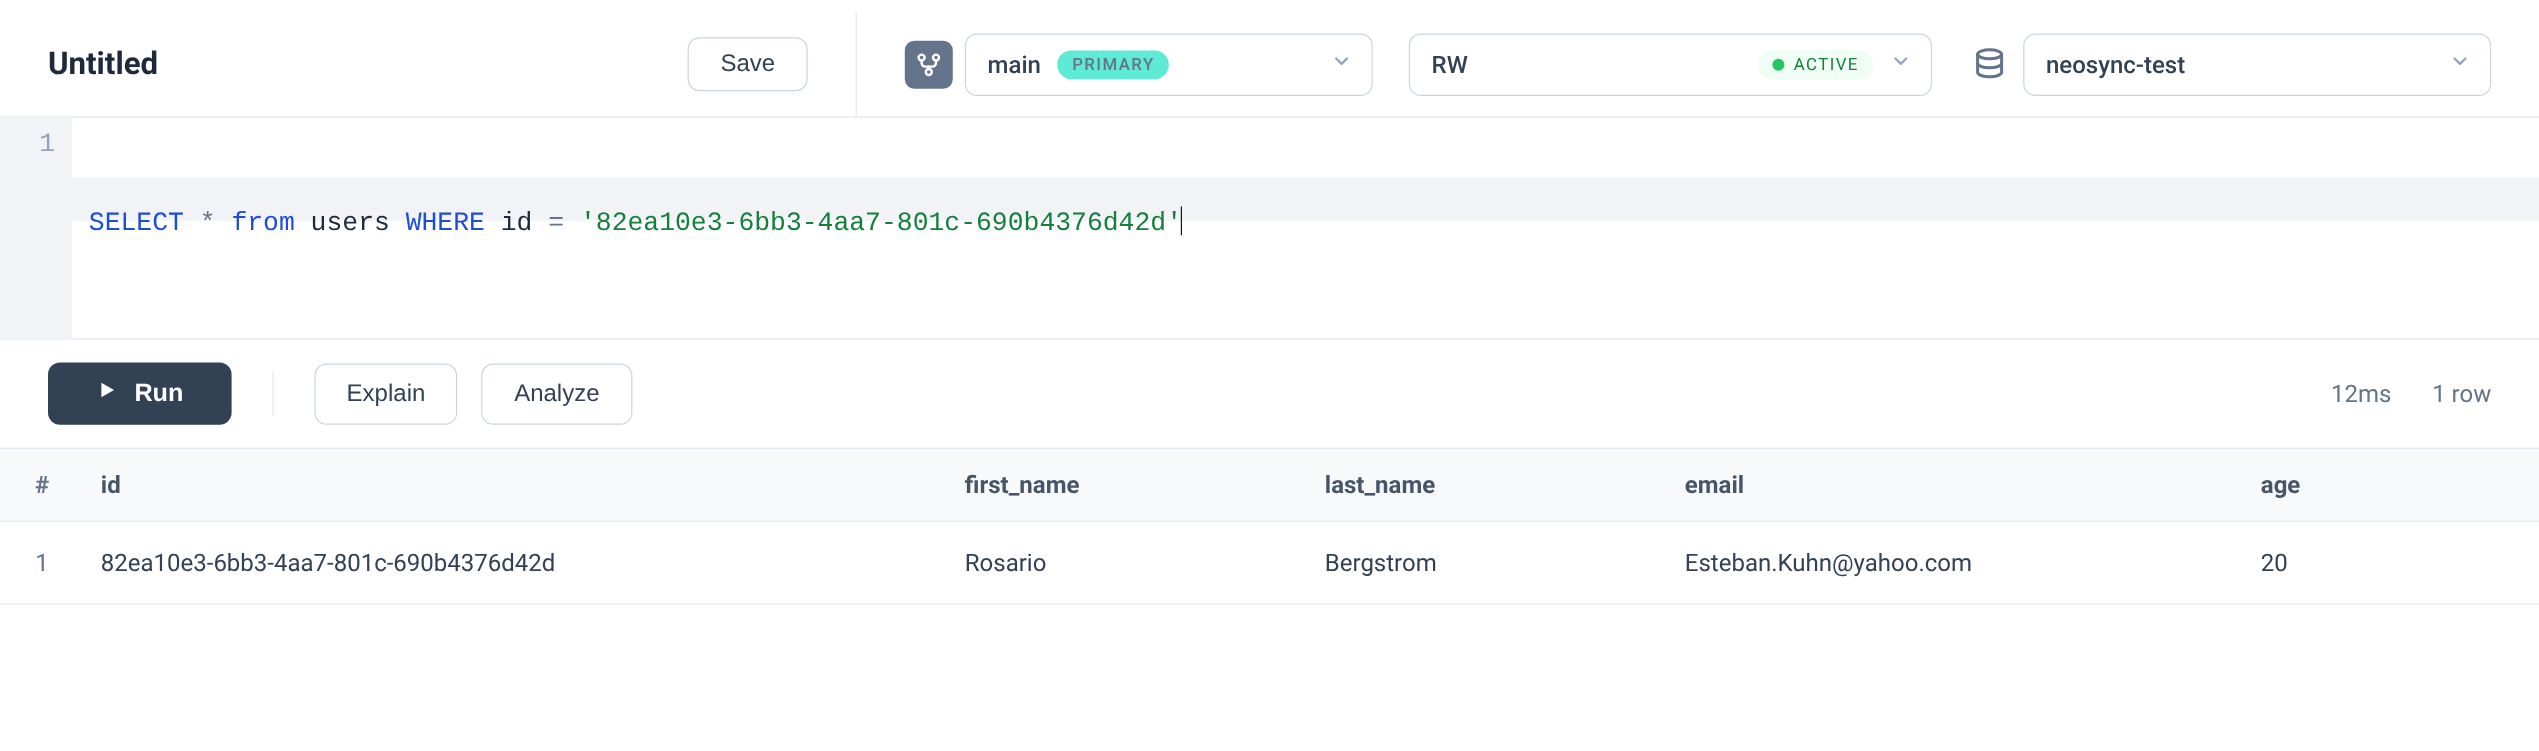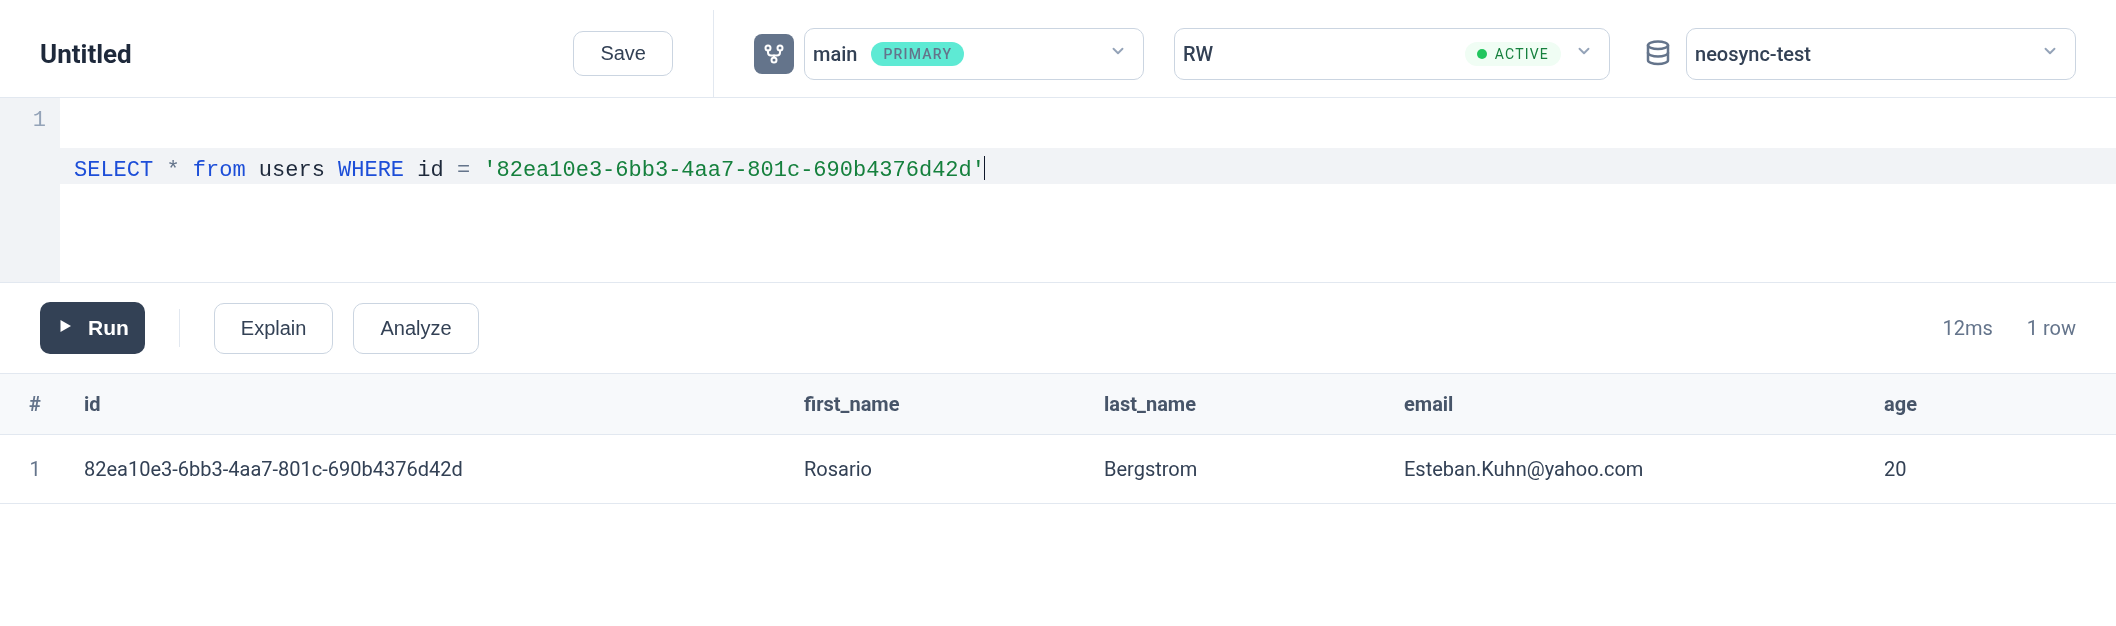--- a/index.html
+++ b/index.html
@@ -57,21 +57,21 @@
     margin-right: 10px;
     flex: 0 0 auto;
     color: #64748b;
   }
   .selector {
     display: flex;
     align-items: center;
     border: 1px solid #cbd5e1;
     border-radius: 10px;
     height: 52px;
-    padding: 0 16px 0 8px;
+    padding: 0 16px 0 18px;
     margin-right: 30px;
     cursor: pointer;
     gap: 14px;
     background: #fff;
   }
   .selector.branch { width: 340px; }
   .selector.rw { width: 436px; }
   .selector.db { width: 390px; margin-right: 0; }
   .selector .label {
     font-size: 20px;
@@ -126,21 +126,21 @@
     width: 60px;
     text-align: right;
     padding: 10px 14px 0 0;
     color: #94a3b8;
   }
   .code-area {
     flex: 1;
     white-space: pre;
   }
   .code-line {
-    padding: 10px 14px 5px 14px;
+    padding: 26px 14px 5px 14px;
     background: #f1f3f6;
     height: 36px;
   }
   .tok-kw { color: #1d4ed8; }
   .tok-id { color: #1e293b; }
   .tok-op { color: #64748b; }
   .tok-str { color: #15803d; }
   .cursor {
     display: inline-block;
     width: 1.5px; height: 24px;
@@ -161,21 +161,21 @@
   .run-btn {
     display: inline-flex;
     align-items: flex-end;
     gap: 14px;
     background: #334155;
     color: #fff;
     font-size: 21px;
     font-weight: 600;
     border: none;
     border-radius: 10px;
-    padding: 14px 16px;
+    padding: 14px 40px;
     cursor: pointer;
   }
   .mini-vsep {
     width: 1px; height: 38px;
     background: #e2e8f0;
     margin: 0 14px;
   }
   .ghost-btn {
     font-size: 20px;
     font-weight: 500;

